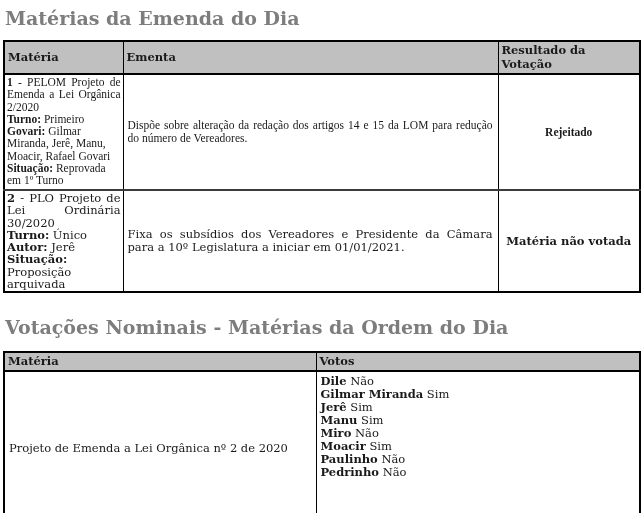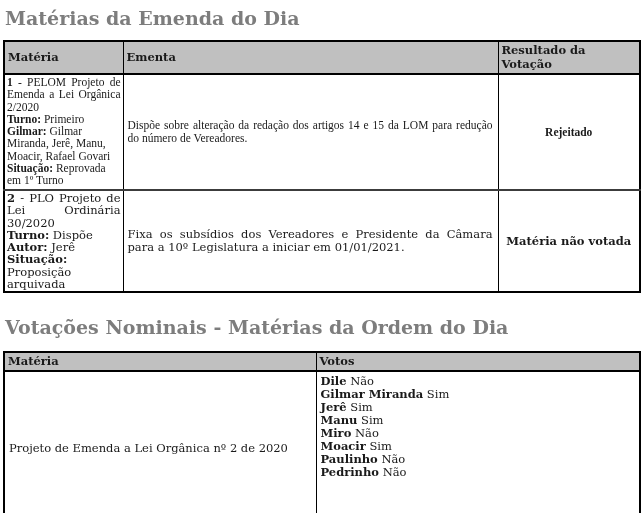--- a/index.html
+++ b/index.html
@@ -112,30 +112,30 @@
   <tbody>
       <tr>
     <th>Matéria</th>
     <th>Ementa</th>
     <th>Resultado da Votação</th>
   </tr>
   <tr class="row-t1-1">
     <td class="materia-cell">
       <div class="m-title"><b>1</b> <span>- PELOM Projeto de Emenda a Lei Orgânica 2/2020</span></div>
       <div class="m-field"><b>Turno:</b> <span>Primeiro</span></div>
-      <div class="m-field"><b>Gilmar:</b> <span>Gilmar Miranda, Jerê, Manu, Moacir, Rafael Govari</span></div>
+      <div class="m-field"><b>Govari:</b> <span>Gilmar Miranda, Jerê, Manu, Moacir, Rafael Govari</span></div>
       <div class="m-field"><b>Situação:</b> <span>Reprovada em 1º Turno</span></div>
     </td>
     <td class="ementa-cell">Dispõe sobre alteração da redação dos artigos 14 e 15 da LOM para redução do número de Vereadores.</td>
     <td class="resultado-cell">Rejeitado</td>
   </tr>
   <tr class="row-t1-2 sep">
     <td class="materia-cell">
       <div class="m-title"><b>2</b> <span>- PLO Projeto de Lei Ordinária 30/2020</span></div>
-      <div class="m-field"><b>Turno:</b> <span>Dispõe</span></div>
+      <div class="m-field"><b>Turno:</b> <span>Único</span></div>
       <div class="m-field"><b>Autor:</b> <span>Jerê</span></div>
       <div class="m-field"><b>Situação:</b> <span>Proposição arquivada</span></div>
     </td>
     <td class="ementa-cell">Fixa os subsídios dos Vereadores e Presidente da Câmara para a 10º Legislatura a iniciar em 01/01/2021.</td>
     <td class="resultado-cell">Matéria não votada</td>
   </tr>
 </tbody>
   </table>
 
 <h1 class="doc-title second">Votações Nominais - Matérias da Ordem do Dia</h1>

